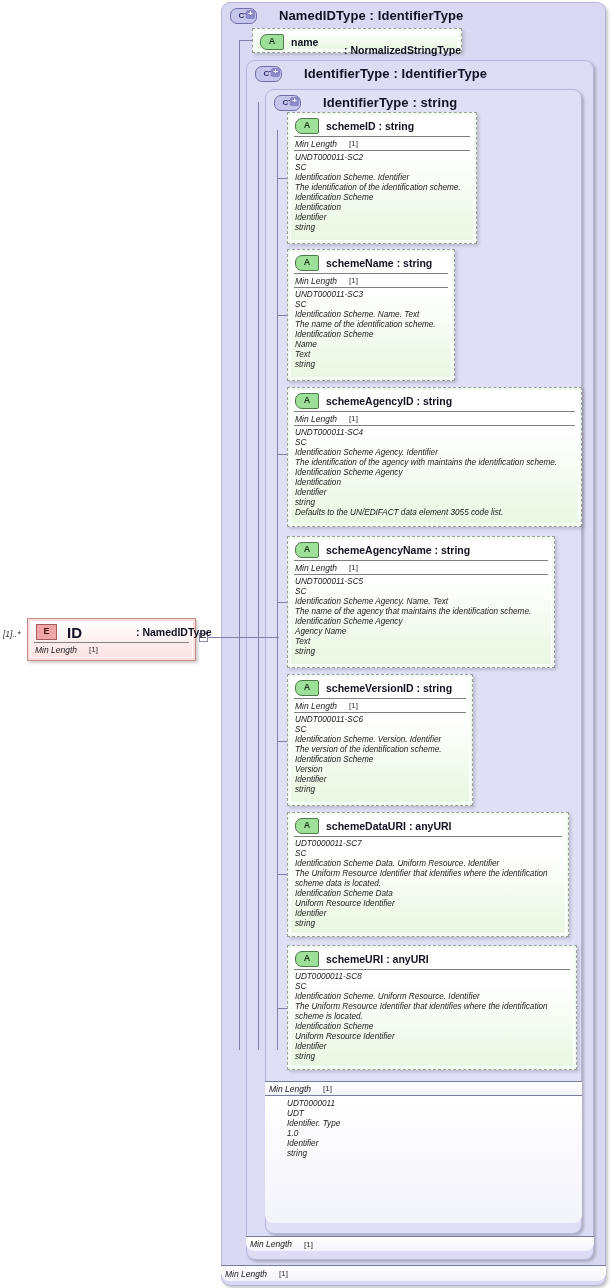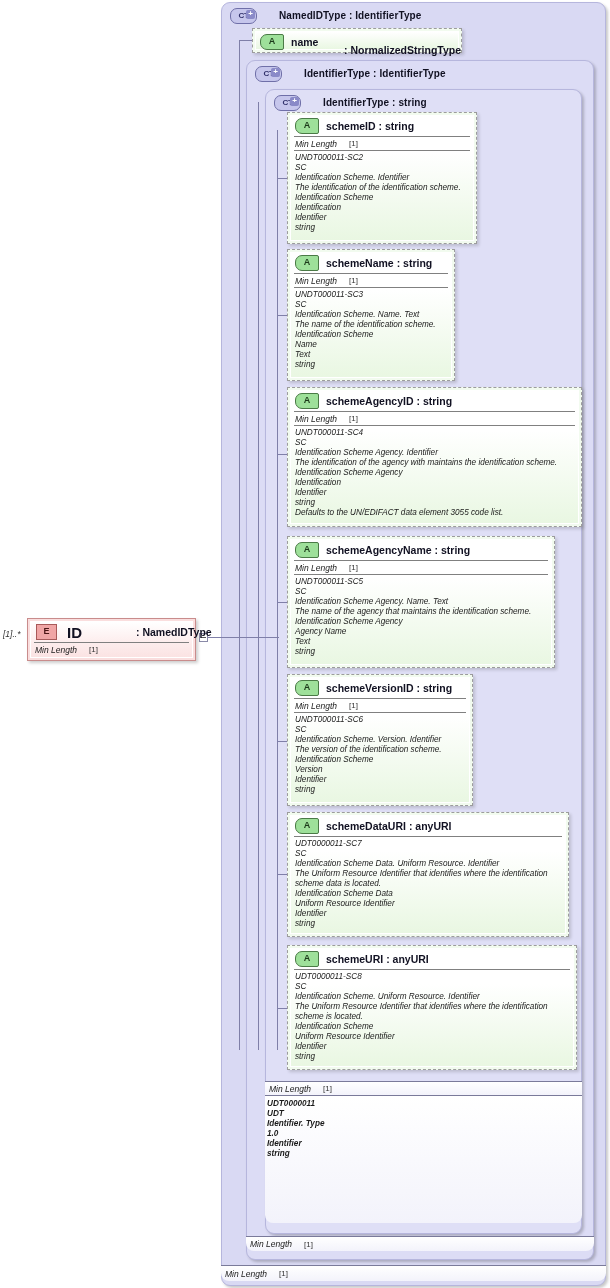--- a/index.html
+++ b/index.html
@@ -61,21 +61,21 @@
     height: 9px;
     background: #8a8ac8;
     border-radius: 2px;
     color: #fff;
     font-size: 8px;
     line-height: 8px;
     text-align: center;
     font-weight: bold;
   }
   .ct-title {
-    font-size: 10px;
+    font-size: 13px;
     font-weight: bold;
     color: #111122;
     letter-spacing: 0.1px;
   }
 
   
   .attr-box {
     position: absolute;
     box-sizing: border-box;
     background: #f2fbef;
@@ -454,21 +454,21 @@
   </div>
 </div>
 
 <div class="strip" style="left:265px; top:1081px; width:317px; height:14px;">
   <div class="facet-row">
     <span class="facet-label">Min Length</span>
     <span class="facet-val">[1]</span>
   </div>
 </div>
 <div class="strip" style="left:265px; top:1095px; width:317px; height:128px; border-radius:0 0 8px 8px;">
-  <div class="doc" style="padding:3px 2px;font-weight:bold;">
+  <div class="doc" style="padding:3px 22px;">
     <div>UDT0000011</div>
     <div>UDT</div>
     <div>Identifier. Type</div>
     <div>1.0</div>
     <div>Identifier</div>
     <div>string</div>
   </div>
 </div>
 
 <div class="strip" style="left:246px; top:1236px; width:348px; height:15px; border-radius:0 0 8px 8px;">

